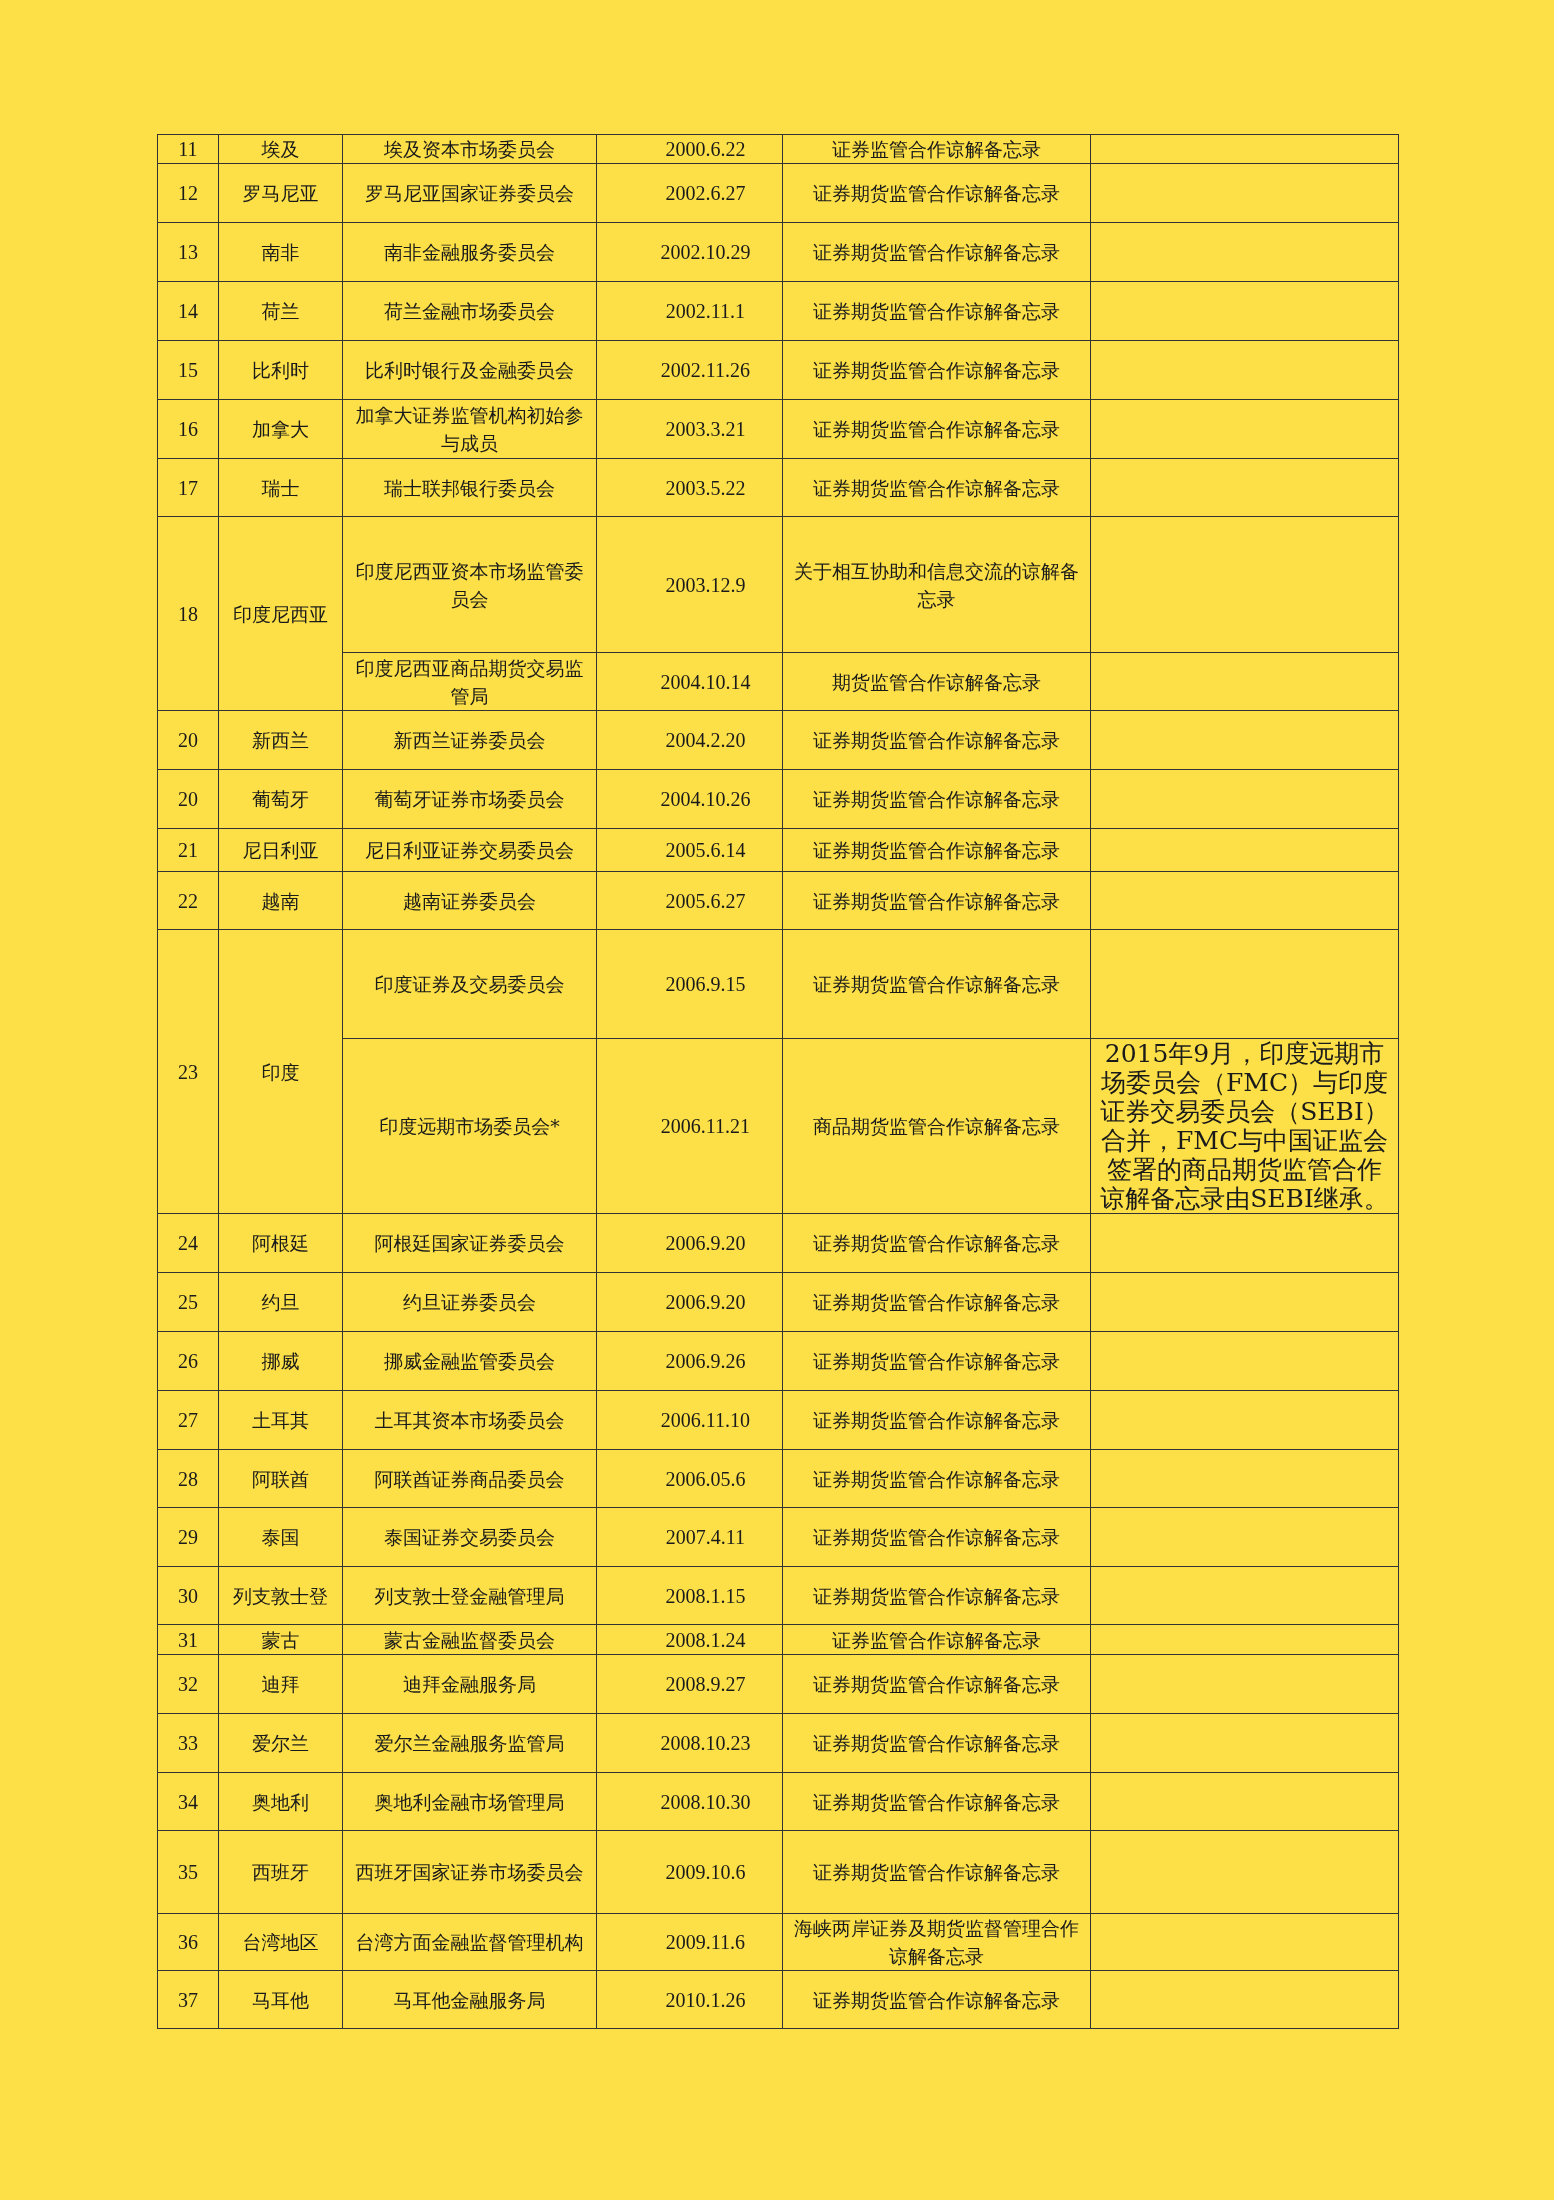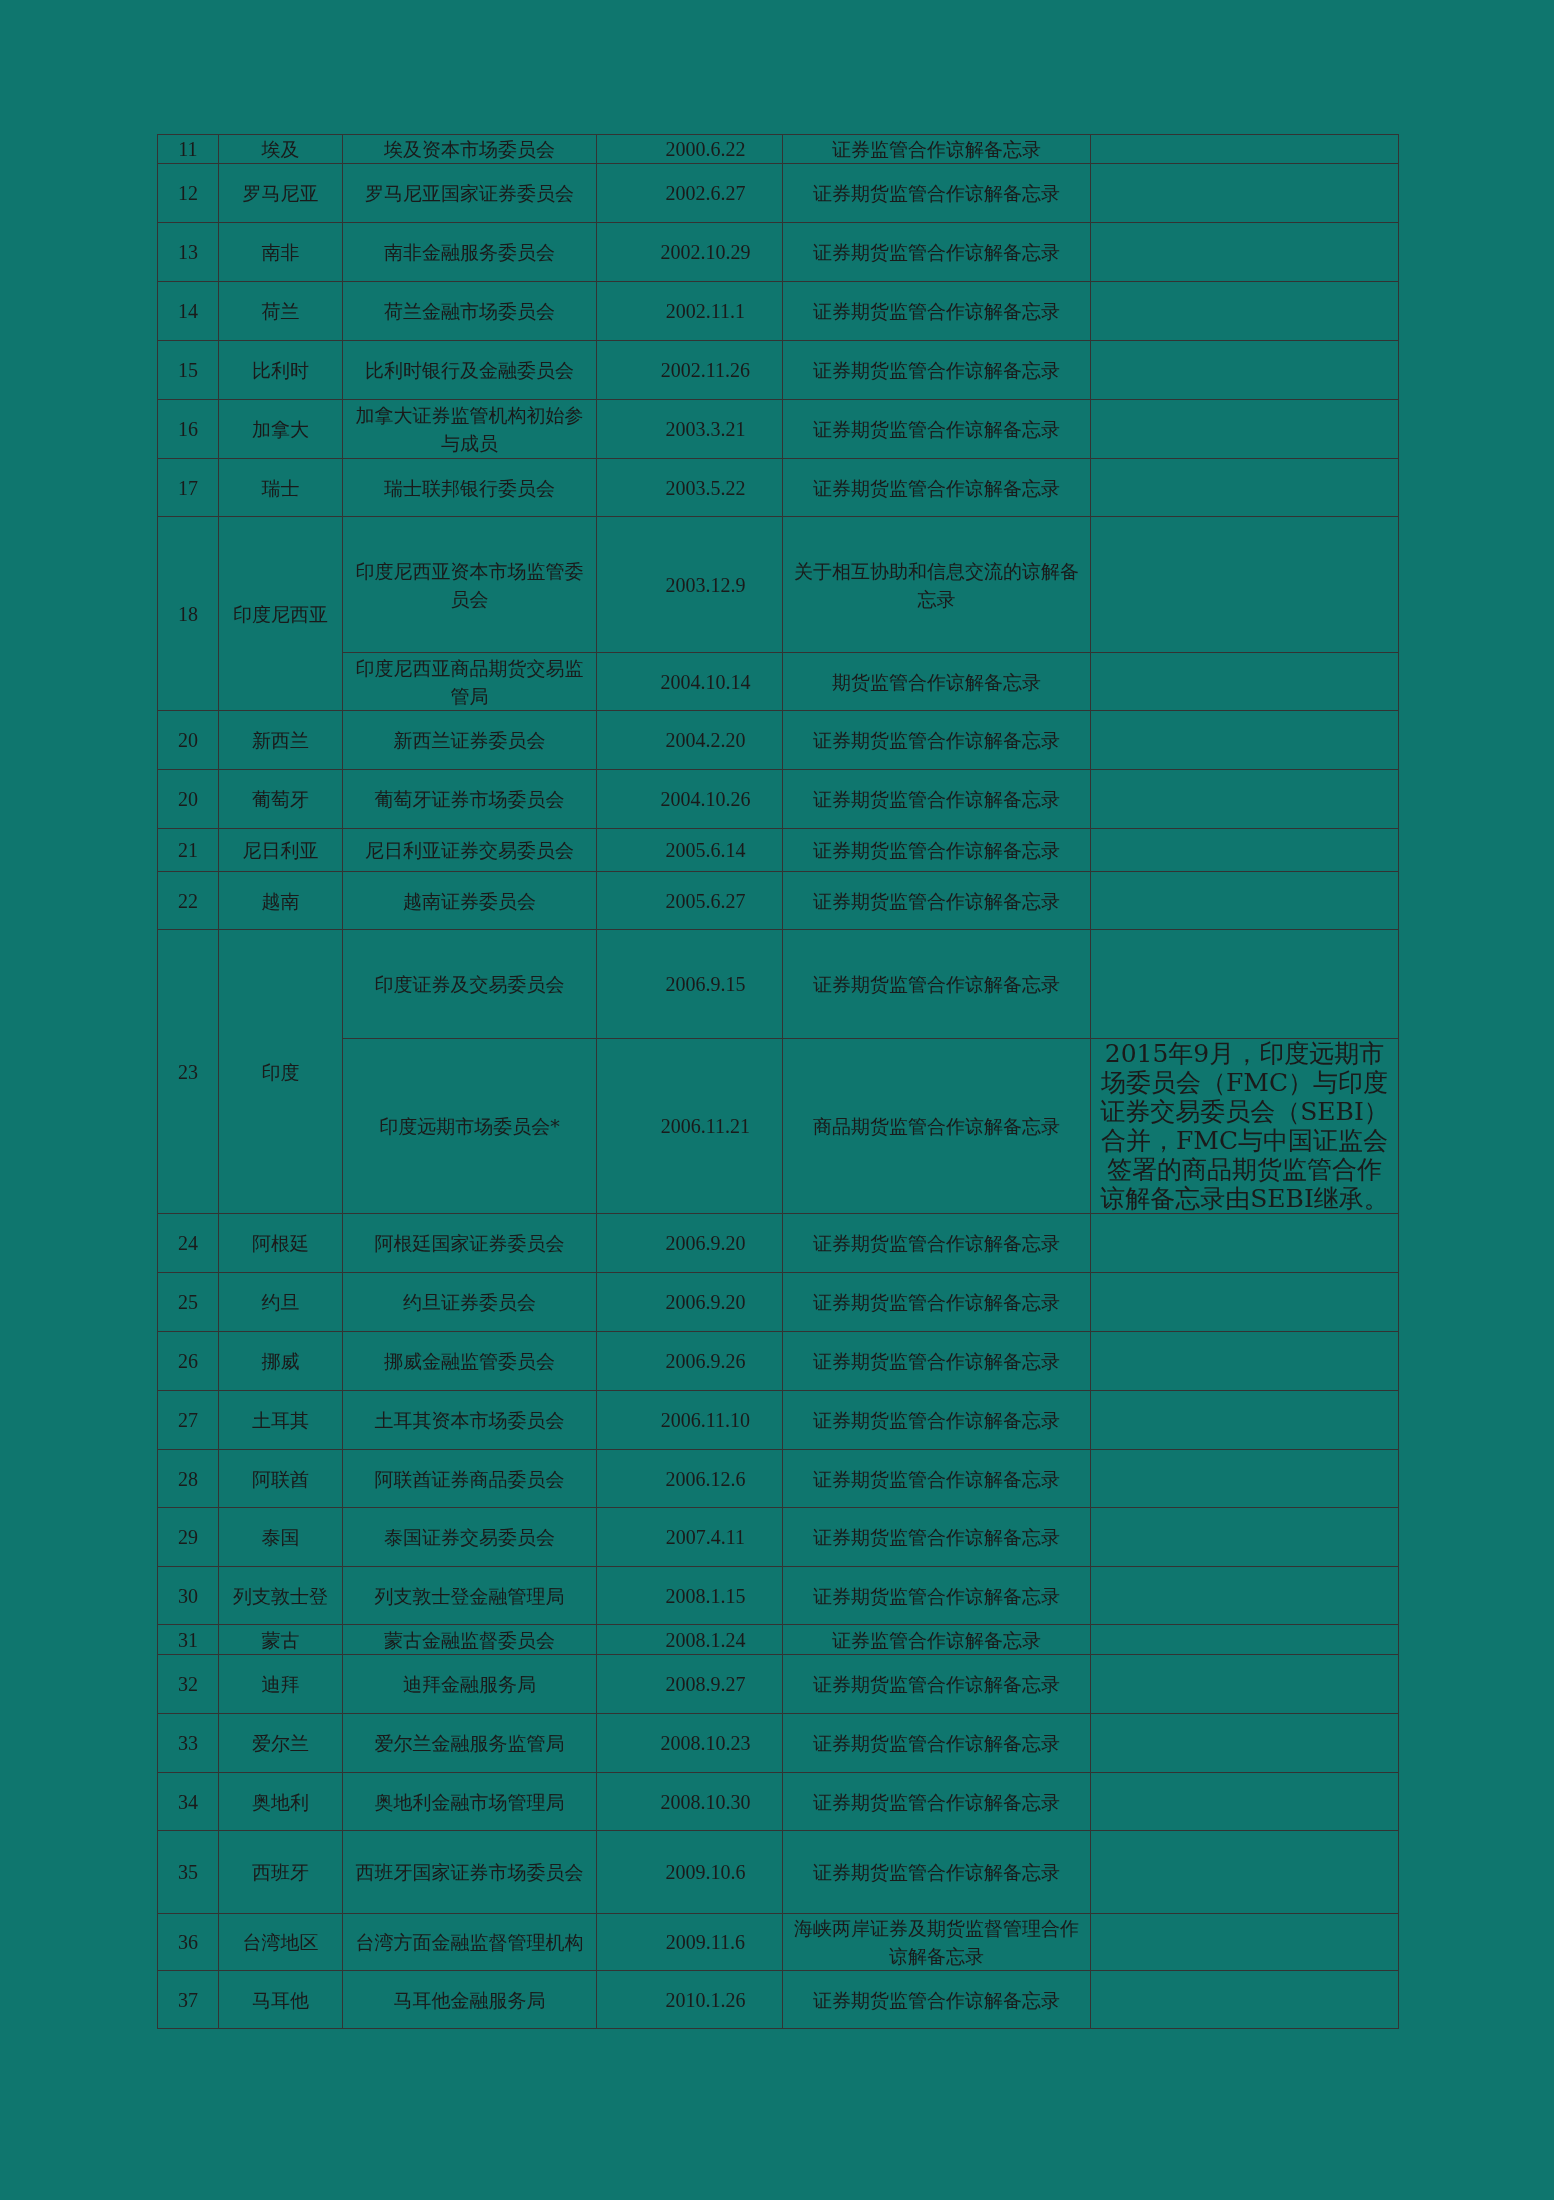--- a/index.html
+++ b/index.html
@@ -1,18 +1,18 @@
 <!DOCTYPE html>
 <html><head>
 <meta charset="utf-8">
 <style>
   html, body { margin: 0; padding: 0; background: #ffffff; }
   body { width: 1554px; height: 2200px; position: relative; overflow: hidden;
          font-family: "DejaVu Serif", "Liberation Serif", serif; color: #1a1a1a; }
-  #page { position: absolute; left: 0; top: 0; width: 1554px; height: 2200px; background: #0f766e; }
+  #page { position: absolute; left: 0; top: 0; width: 1554px; height: 2200px; background: #fde047; }
   table.mou {
     position: absolute; left: 157px; top: 134px;
     border-collapse: collapse; table-layout: fixed;
     width: 1241px;
   }
   table.mou td {
     border: 1.5px solid #333;
     text-align: center; vertical-align: middle;
     font-size: 19px; line-height: 28px;
     padding: 0 8px; box-sizing: border-box;
@@ -182,21 +182,21 @@
           <td class="country">土耳其</td>
           <td class="inst">土耳其资本市场委员会</td>
           <td class="date">2006.11.10</td>
           <td class="agree">证券期货监管合作谅解备忘录</td>
           <td class="note"></td>
         </tr>
         <tr style="height: 58px;">
           <td class="num">28</td>
           <td class="country">阿联酋</td>
           <td class="inst">阿联酋证券商品委员会</td>
-          <td class="date">2006.12.6</td>
+          <td class="date">2006.05.6</td>
           <td class="agree">证券期货监管合作谅解备忘录</td>
           <td class="note"></td>
         </tr>
         <tr style="height: 59px;">
           <td class="num">29</td>
           <td class="country">泰国</td>
           <td class="inst">泰国证券交易委员会</td>
           <td class="date">2007.4.11</td>
           <td class="agree">证券期货监管合作谅解备忘录</td>
           <td class="note"></td>

